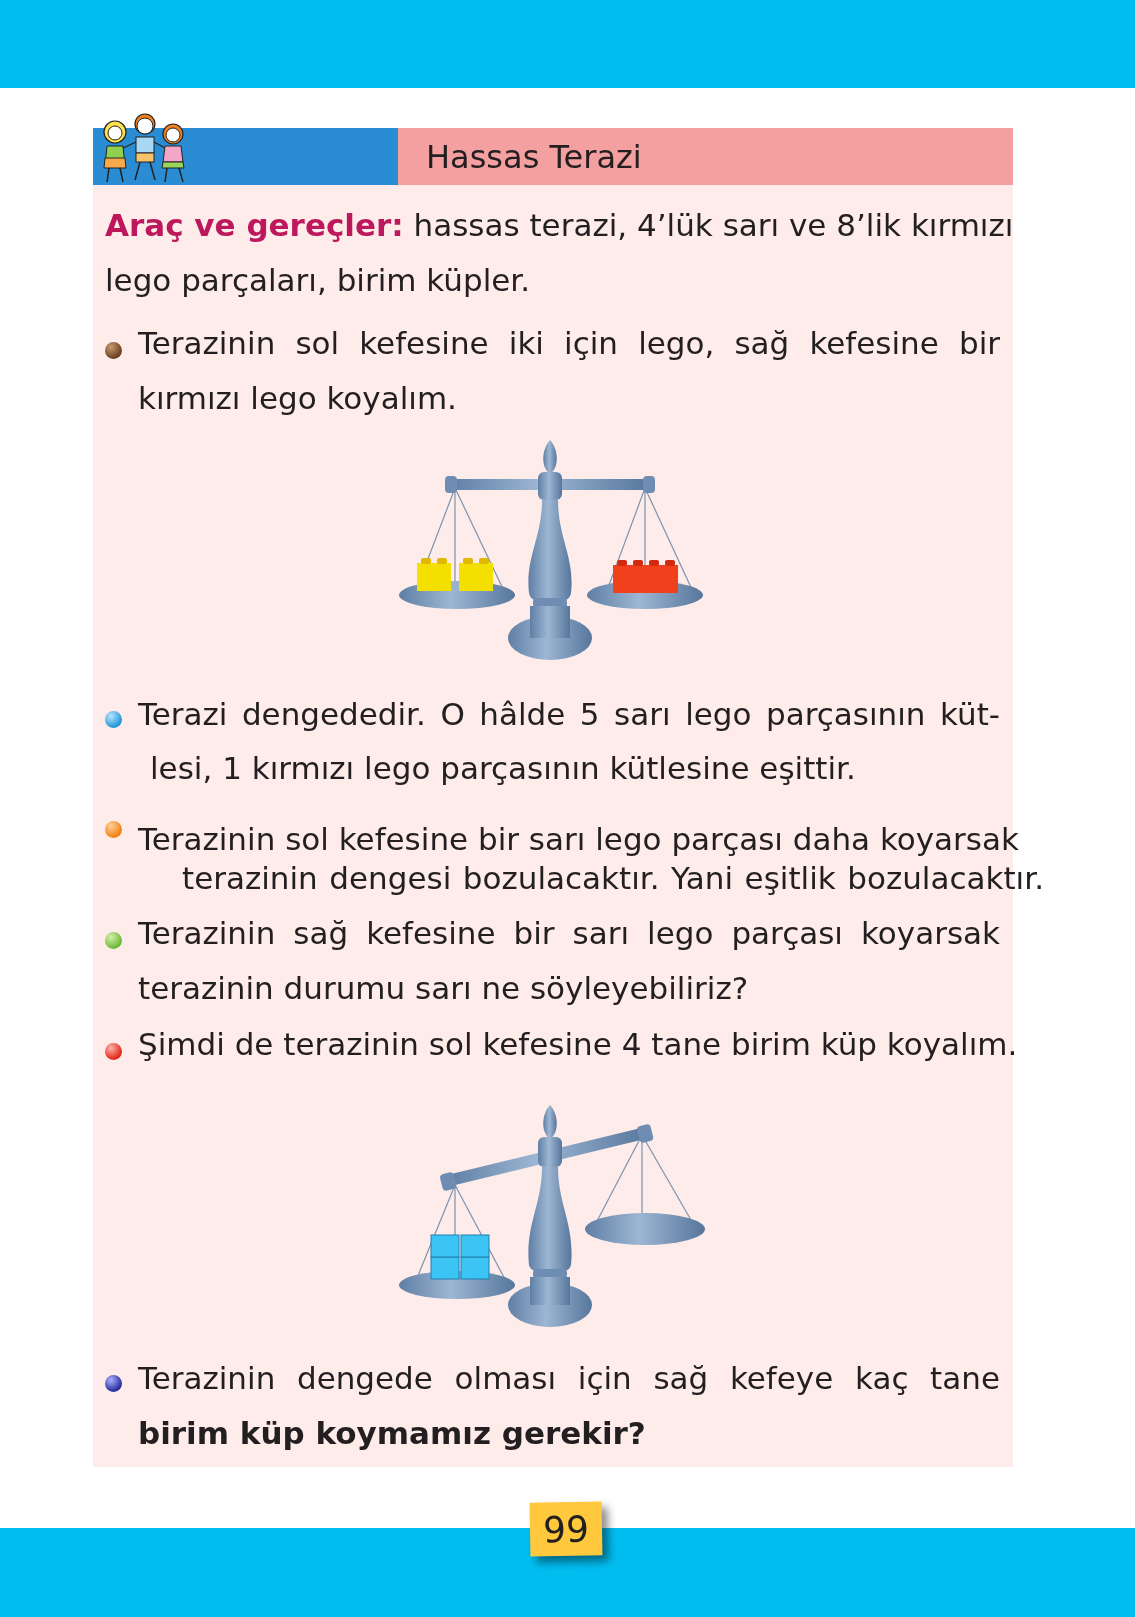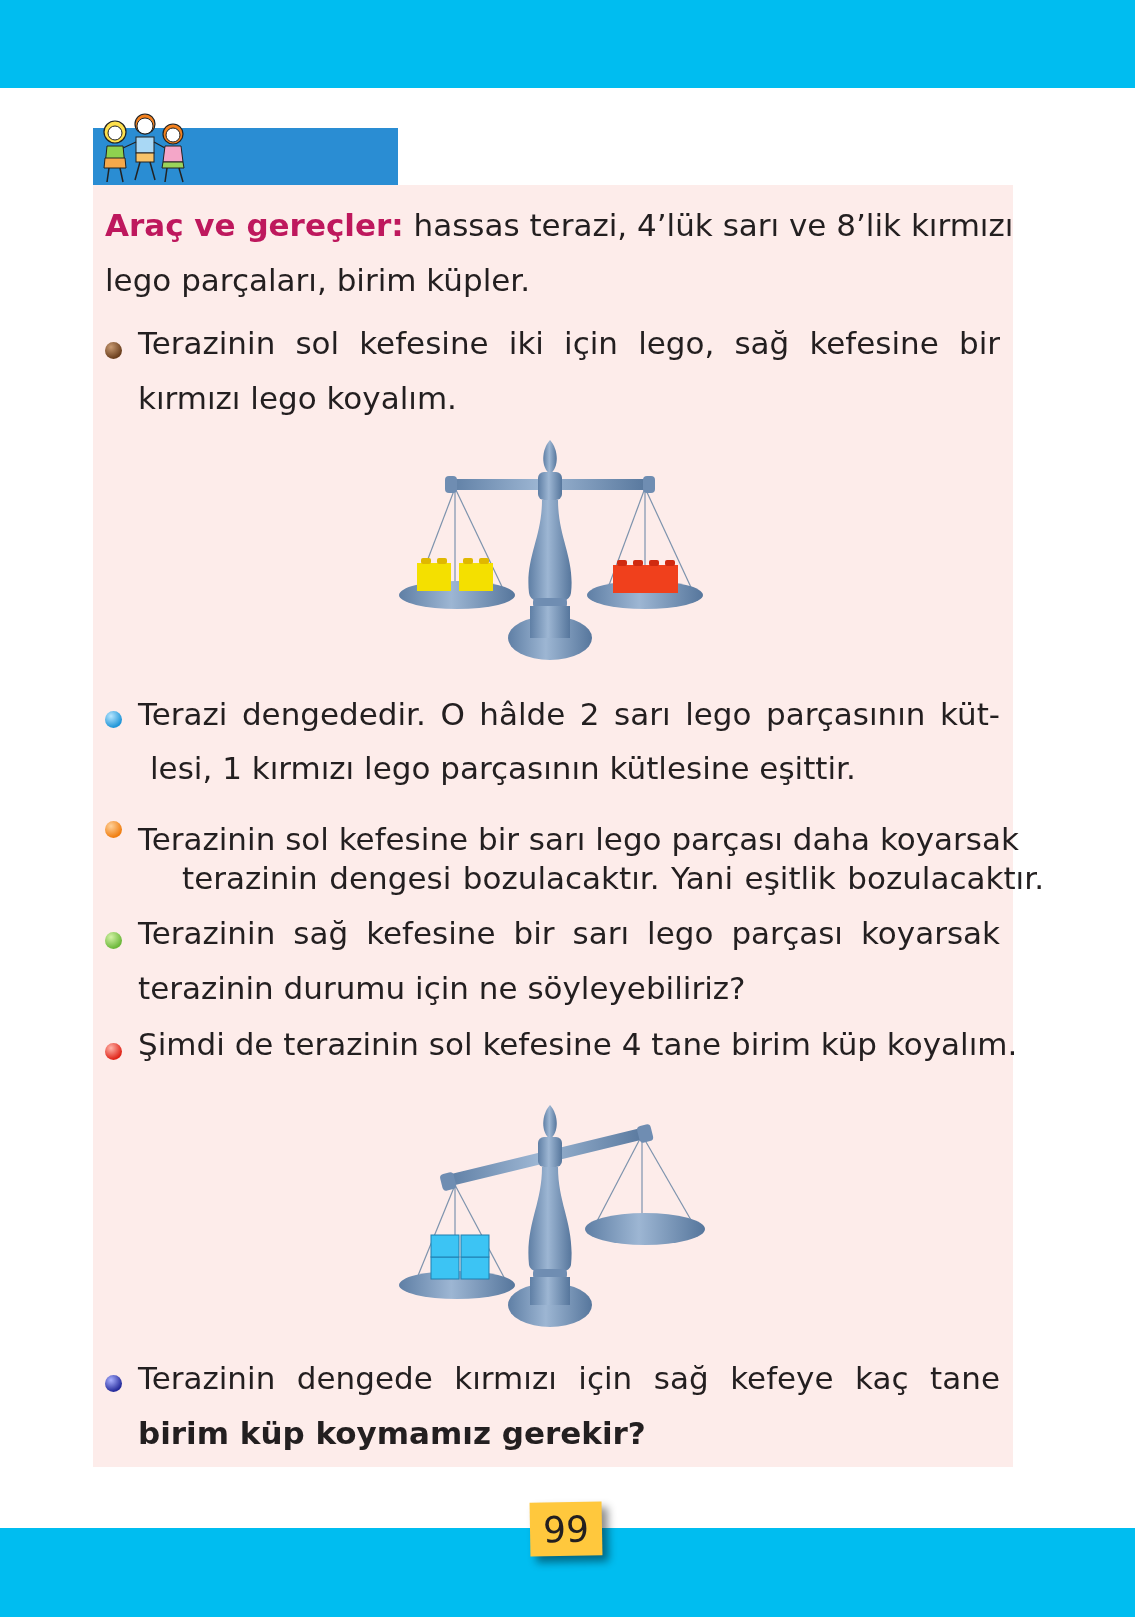--- a/index.html
+++ b/index.html
@@ -69,20 +69,23 @@
       <line x1="59" y1="32" x2="70" y2="38" stroke="#222" stroke-width="1.3"></line>
 
       <circle cx="78" cy="24" r="10" fill="#f5821f" stroke="#222" stroke-width="1.2"></circle>
       <circle cx="78" cy="25" r="7" fill="#fff" stroke="#222" stroke-width="1"></circle>
       <path d="M70 36 L86 36 L88 52 L68 52 Z" fill="#f4a6c8" stroke="#222" stroke-width="1"></path>
       <path d="M68 52 L88 52 L89 58 L67 58 Z" fill="#9ad35a" stroke="#222" stroke-width="1"></path>
       <line x1="72" y1="58" x2="70" y2="72" stroke="#222" stroke-width="1.5"></line>
       <line x1="84" y1="58" x2="88" y2="72" stroke="#222" stroke-width="1.5"></line>
     </svg>
   </div>
+  <div class="header-right">
+    <span class="header-title">Hassas Terazi</span>
+  </div>
 </div>
 
 <div class="panel"></div>
 
 <div class="text-line justify" style="left:105px; top:205px; width:895px;">
   <span class="intro-key">Araç ve gereçler:</span><span> hassas terazi, 4’lük sarı ve 8’lik kırmızı</span>
 </div>
 <div class="text-line" style="left:105px; top:260px;">lego parçaları, birim küpler.</div>
 
 <div class="bullet b-brown" style="left:105px; top:342px;"></div>
@@ -137,30 +140,30 @@
     <g fill="#d02a10">
         <rect x="222" y="122" width="10" height="6" rx="2"></rect>
         <rect x="238" y="122" width="10" height="6" rx="2"></rect>
         <rect x="254" y="122" width="10" height="6" rx="2"></rect>
         <rect x="270" y="122" width="10" height="6" rx="2"></rect>
       </g>
   </g>
 </svg>
 
 <div class="bullet b-blue" style="left:105px; top:711px;"></div>
-<div class="text-line justify" style="left:138px; top:694px; width:862px;">Terazi dengededir. O hâlde 2 sarı lego parçasının küt-</div>
+<div class="text-line justify" style="left:138px; top:694px; width:862px;">Terazi dengededir. O hâlde 5 sarı lego parçasının küt-</div>
 <div class="text-line" style="left:138px; top:748px;margin-left:12px;">lesi, 1 kırmızı lego parçasının kütlesine eşittir.</div>
 
 <div class="bullet b-orange" style="left:105px; top:821px;"></div>
 <div class="text-line justify" style="left:138px; top:803px; width:862px;margin-top:16px;">Terazinin sol kefesine bir sarı lego parçası daha koyarsak</div>
 <div class="text-line justify" style="left:138px; top:858px; width:862px;margin-left:44px;">terazinin dengesi bozulacaktır. Yani eşitlik bozulacaktır.</div>
 
 <div class="bullet b-green" style="left:105px; top:932px;"></div>
 <div class="text-line justify" style="left:138px; top:913px; width:862px;">Terazinin sağ kefesine bir sarı lego parçası koyarsak</div>
-<div class="text-line" style="left:138px; top:968px;">terazinin durumu için ne söyleyebiliriz?</div>
+<div class="text-line" style="left:138px; top:968px;">terazinin durumu sarı ne söyleyebiliriz?</div>
 
 <div class="bullet b-red" style="left:105px; top:1043px;"></div>
 <div class="text-line justify" style="left:138px; top:1024px; width:862px;">Şimdi de terazinin sol kefesine 4 tane birim küp koyalım.</div>
 
 <svg class="scale" style="left:395px; top:1105px;" width="320" height="225" viewBox="0 0 320 225">
   <defs>
     <linearGradient id="steel2" x1="0" x2="1">
       <stop offset="0" stop-color="#5f7fa5"></stop>
         <stop offset="0.45" stop-color="#9db6d3"></stop>
         <stop offset="1" stop-color="#56769c"></stop>
@@ -191,17 +194,17 @@
 
   <g stroke="#1f7fb0" stroke-width="1">
     <rect x="36" y="152" width="28" height="22" fill="#3cc4f4"></rect>
     <rect x="66" y="152" width="28" height="22" fill="#3cc4f4"></rect>
     <rect x="36" y="130" width="28" height="22" fill="#3cc4f4"></rect>
     <rect x="66" y="130" width="28" height="22" fill="#3cc4f4"></rect>
   </g>
 </svg>
 
 <div class="bullet b-navy" style="left:105px; top:1375px;"></div>
-<div class="text-line justify" style="left:138px; top:1358px; width:862px;">Terazinin dengede kırmızı için sağ kefeye kaç tane</div>
+<div class="text-line justify" style="left:138px; top:1358px; width:862px;">Terazinin dengede olması için sağ kefeye kaç tane</div>
 <div class="text-line" style="left:138px; top:1413px;font-weight:bold;">birim küp koymamız gerekir?</div>
 
 <div class="bottom-band"></div>
 <div class="page-num">99</div>
 
 </body></html>

